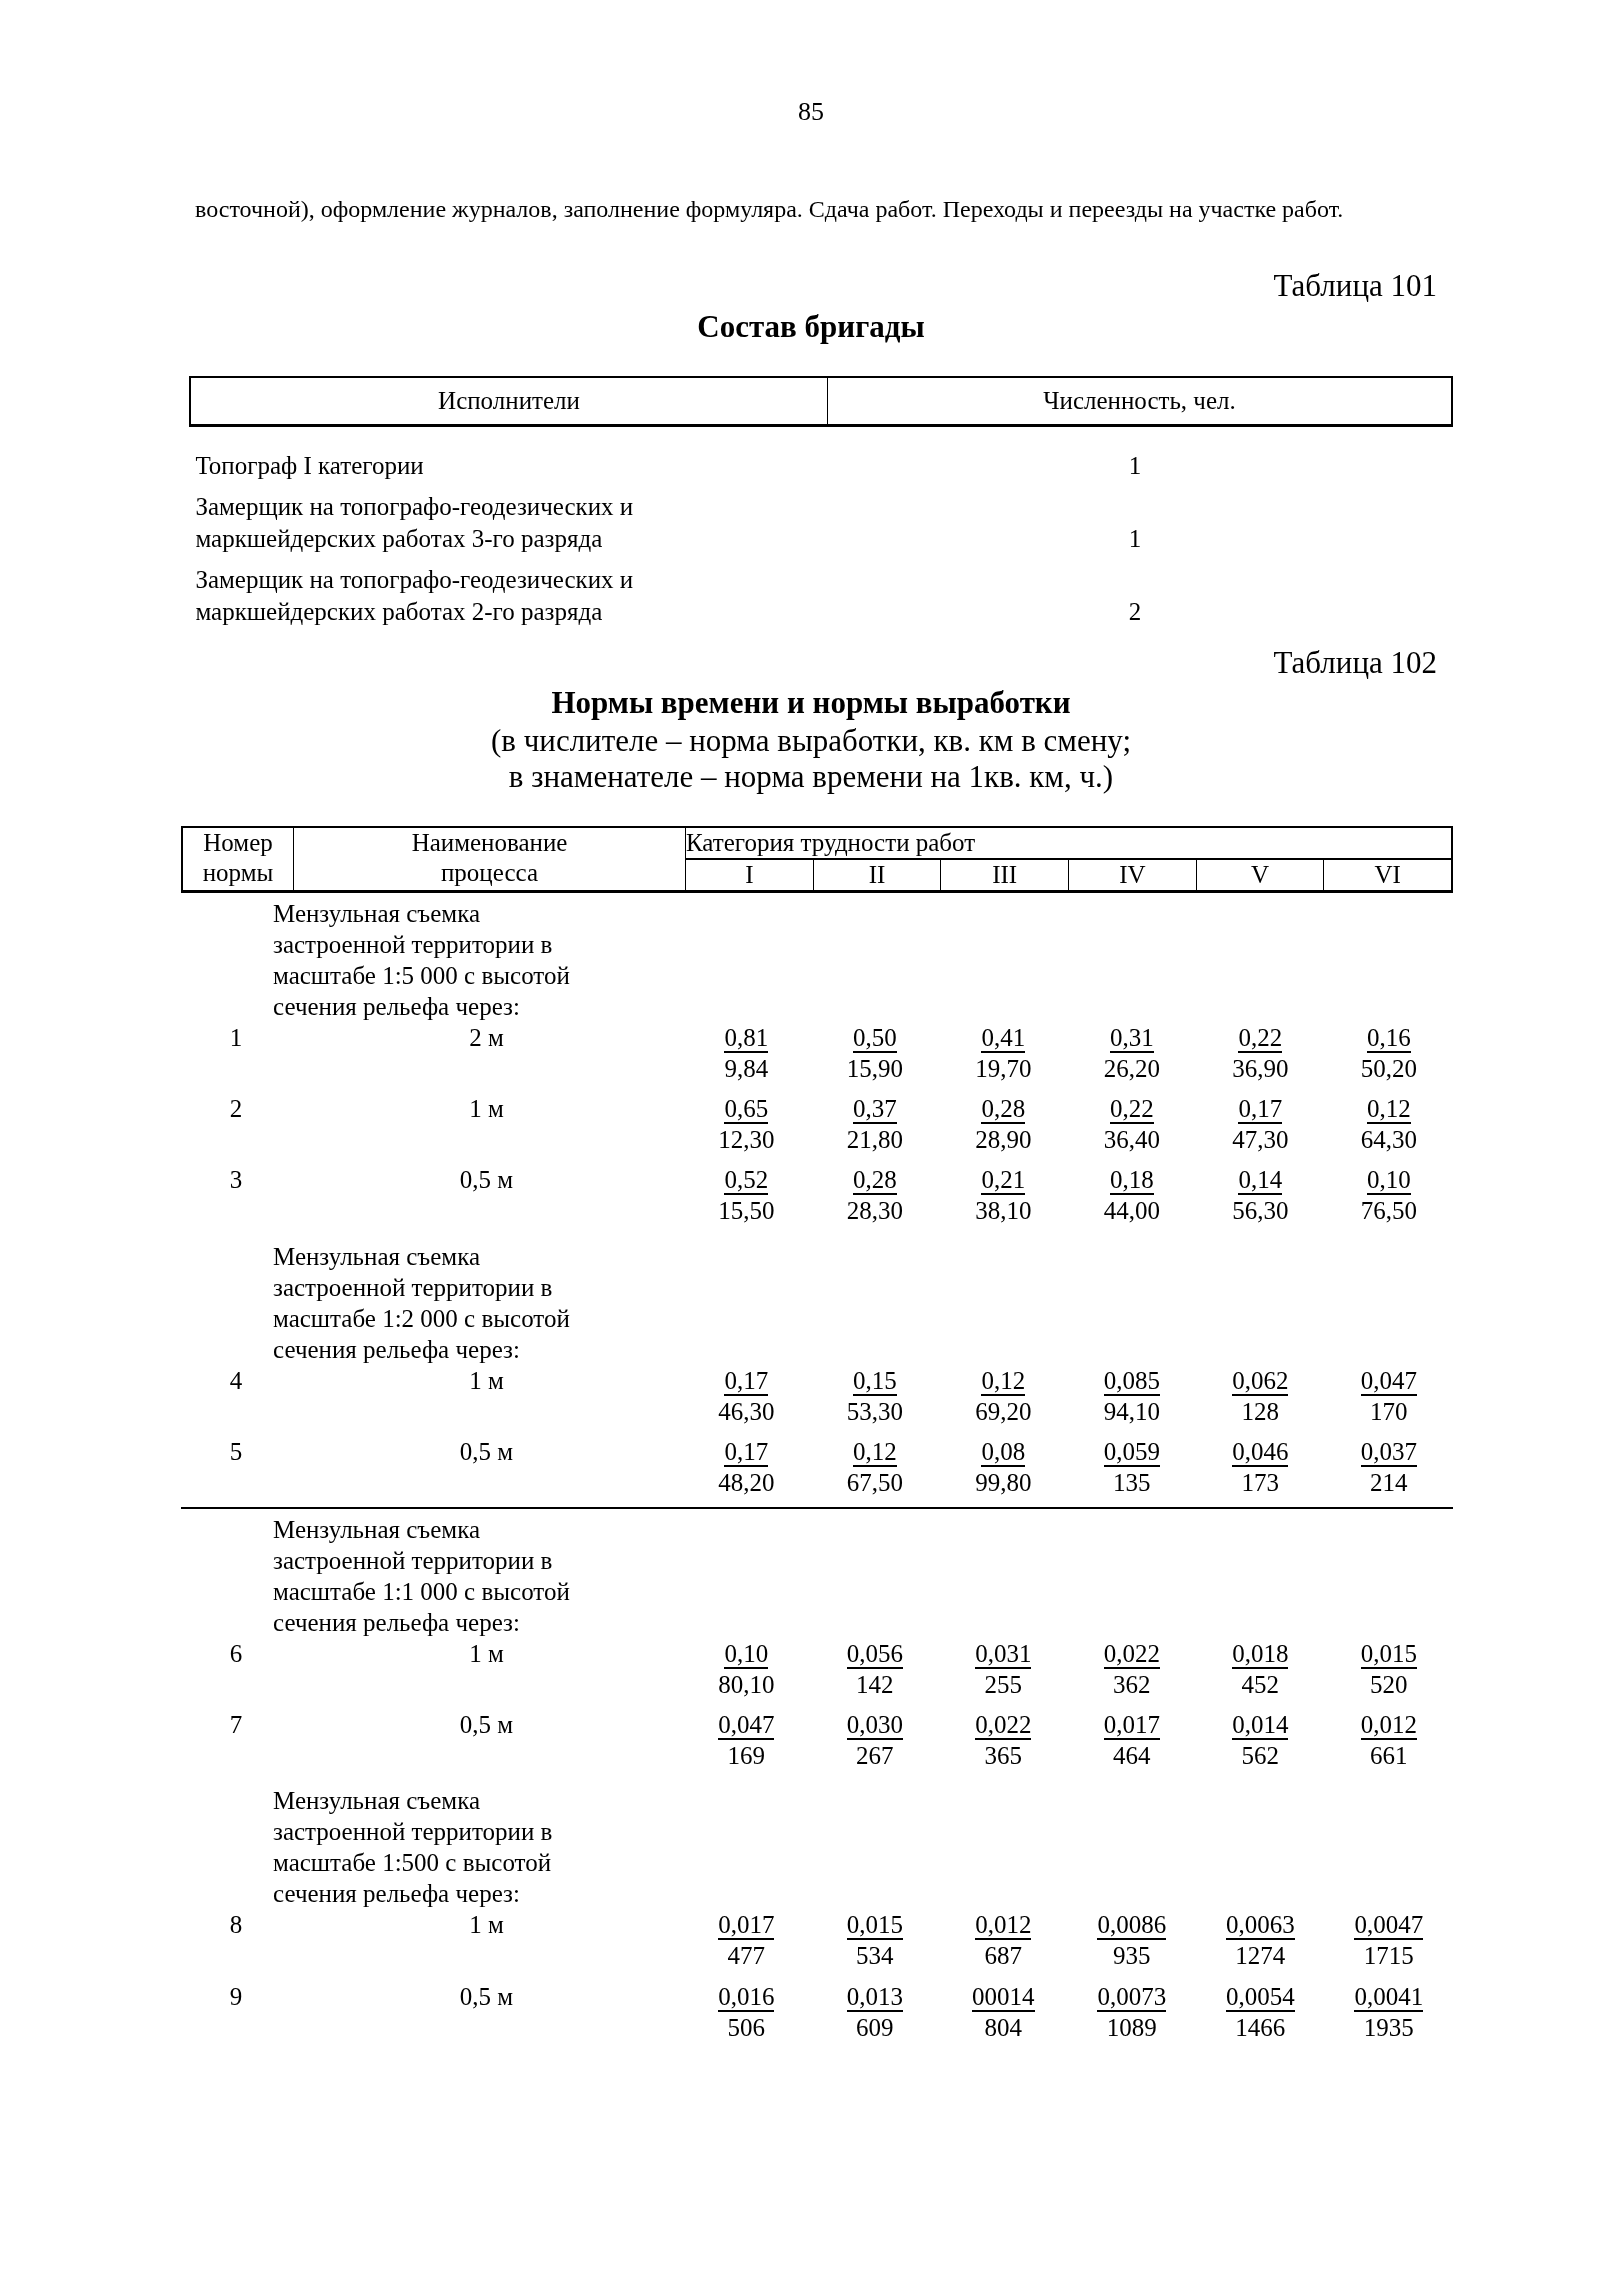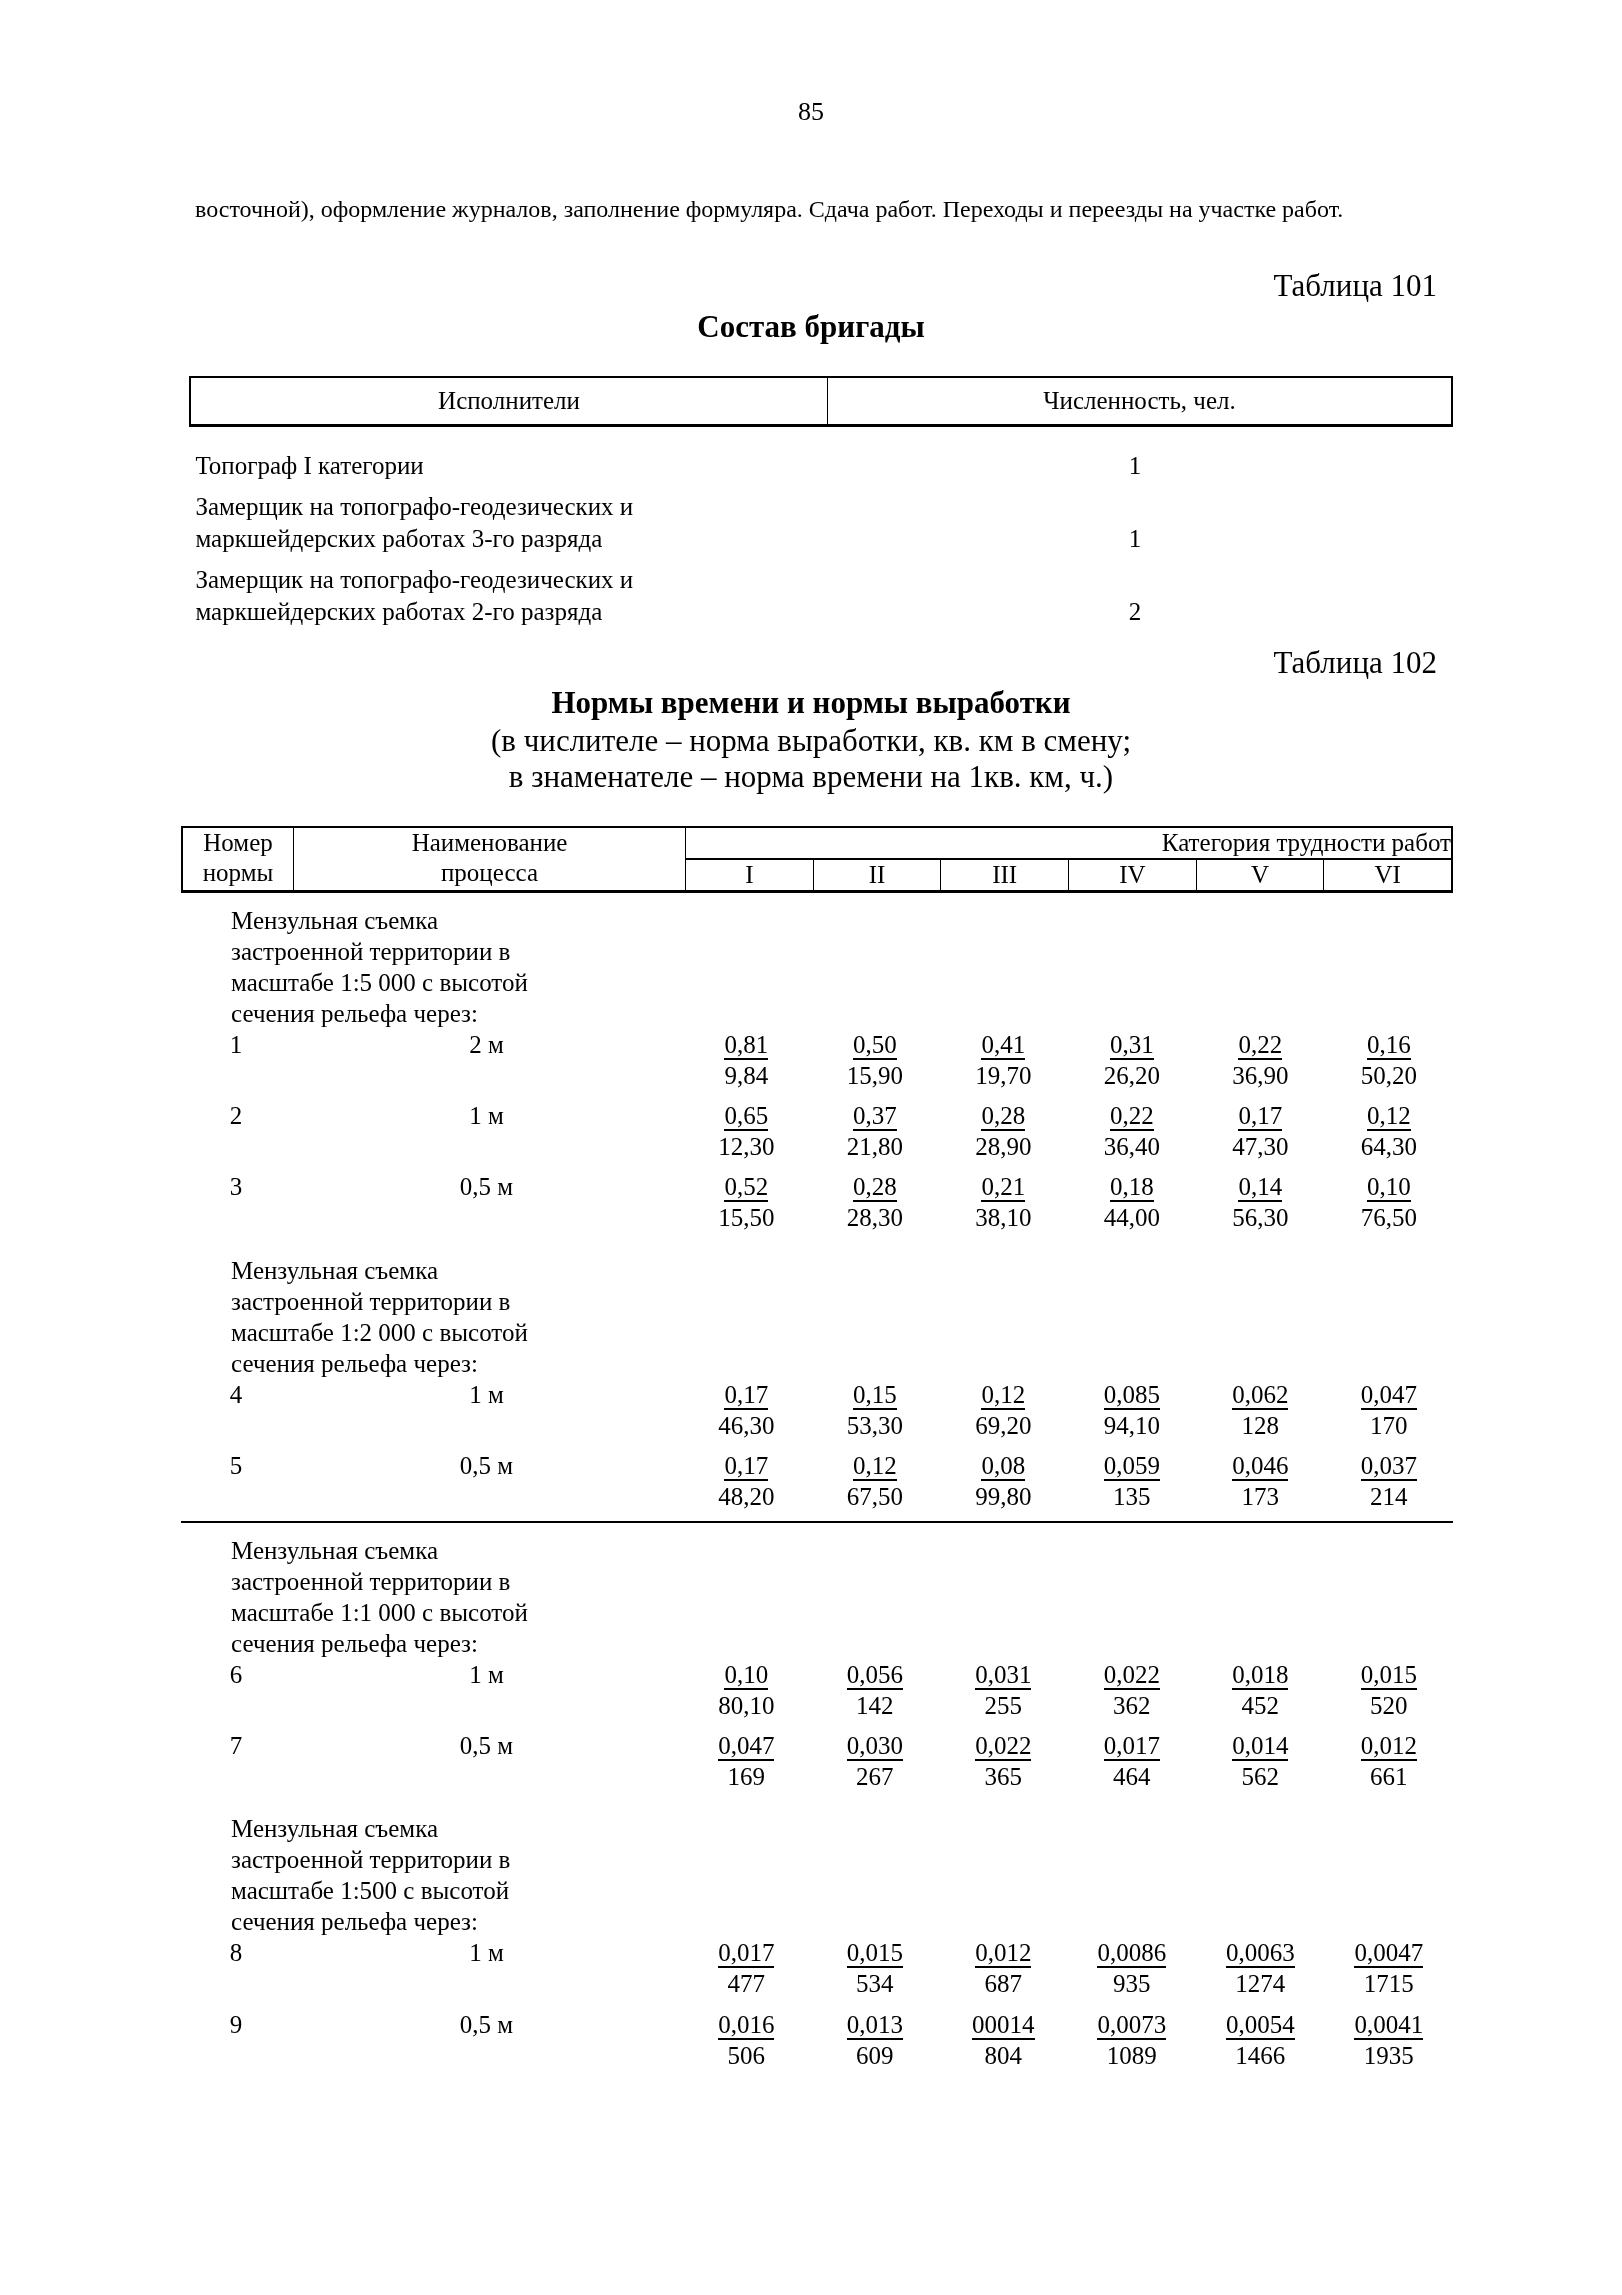--- a/index.html
+++ b/index.html
@@ -20,26 +20,26 @@
   .t101 .row { display:flex; font-size:25px; line-height:32px; }
   .t101 .row .c1 { width:636px; padding-left:14.4px; box-sizing:border-box; }
   .t101 .row .c2 { flex:1; text-align:center; align-self:flex-end; }
 
   
   .t102 { left:181px; top:826px; width:1272px; }
   .t102 .hdr { border:2px solid #000; border-bottom:3.3px solid #000; display:flex; height:62px; font-size:25px; }
   .t102 .hdr .h-num { width:110px; border-right:1.3px solid #000; text-align:center; line-height:30px; }
   .t102 .hdr .h-name { width:391px; border-right:1.3px solid #000; text-align:center; line-height:30px; }
   .t102 .hdr .h-cat { flex:1; display:flex; flex-direction:column; }
-  .t102 .hdr .h-cat-title { height:30px; border-bottom:2px solid #000; text-align:right; line-height:30px; }
+  .t102 .hdr .h-cat-title { height:30px; border-bottom:2px solid #000; text-align:left; line-height:30px; }
   .t102 .hdr .h-cols { flex:1; display:flex; }
   .t102 .hdr .h-cols div { flex:1; text-align:center; border-right:1.3px solid #000; line-height:30px; }
   .t102 .hdr .h-cols div:last-child { border-right:none; }
 
-  .section-desc { margin-left:50px; font-size:25px; line-height:31px; padding-top:12px; }
+  .section-desc { margin-left:92px; font-size:25px; line-height:31px; padding-top:5px; }
   .drow { display:flex; font-size:25px; line-height:31px; margin-bottom:9.2px; }
   .drow .num { width:110px; text-align:center; }
   .drow .name { width:391px; text-align:center; }
   .drow .vals { flex:1; display:flex; }
   .drow .cell { flex:1; text-align:center; }
   .drow .cell .n { display:inline-block; border-bottom:2px solid #000; line-height:26px; }
   .drow .cell .d { display:block; line-height:31px; }
   .divider { border-top:2.6px solid #000; margin-top:6.5px; }
 </style>
 </head>

